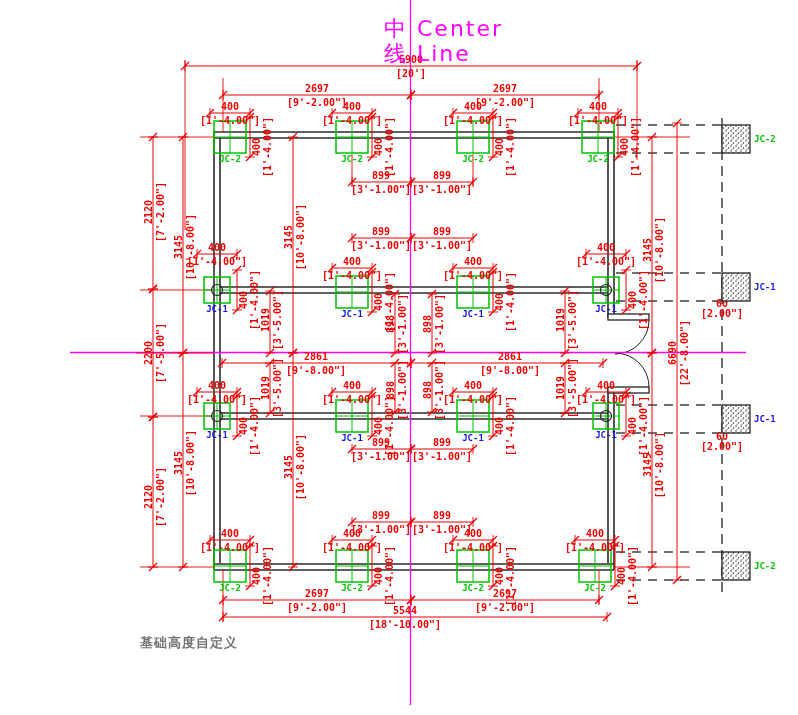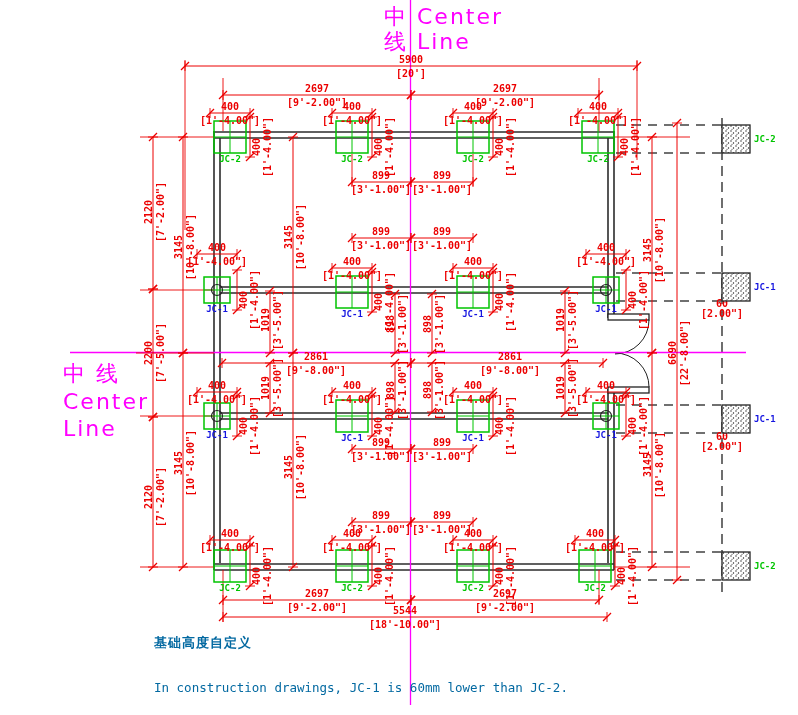--- a/index.html
+++ b/index.html
@@ -1,24 +1,24 @@
 <!DOCTYPE html>
 <html><head>
 <meta charset="utf-8">
 <style>
   html,body{margin:0;padding:0;background:#ffffff;}
   .canvas{position:relative;width:798px;height:715px;background:#fff;overflow:hidden;
           font-family:"DejaVu Sans Mono","Liberation Mono",monospace;}
   svg{position:absolute;left:0;top:0;}
   .overlay{position:absolute;white-space:pre;line-height:1.15;}
-  .title-top{left:384px;top:4px;color:#ff00ff;font-size:22px;letter-spacing:2px;
+  .title-top{left:384px;top:16px;color:#ff00ff;font-size:22px;letter-spacing:2px;
              font-family:"DejaVu Sans","Liberation Sans",sans-serif;}
   .title-left{left:63px;top:360px;color:#ff00ff;font-size:22px;letter-spacing:2px;
               font-family:"DejaVu Sans","Liberation Sans",sans-serif;line-height:1.25;}
-  .notes{left:154px;top:631px;color:#0369a1;font-size:12.5px;line-height:1.78;}
+  .notes{left:140px;top:631px;color:#737373;font-size:12.5px;line-height:1.78;}
   .notes .cn{font-size:13px;font-weight:bold;letter-spacing:1px;
              font-family:"DejaVu Sans","Liberation Sans",sans-serif;}
 </style>
 </head>
 <body>
 
 <div class="canvas">
   <svg id="cad" width="798" height="715" viewBox="0 0 798 715">
     <defs>
       <pattern id="stipple" width="5" height="5" patternUnits="userSpaceOnUse">
@@ -611,16 +611,15 @@
       <rect x="722" y="273" width="28" height="28" fill="url(#stipple)" stroke="#222" stroke-width="1.3"></rect>
       <text x="754" y="287" fill="#1414e0" font-size="9" text-anchor="start" font-family="&quot;DejaVu Sans Mono&quot;,&quot;Liberation Mono&quot;,monospace" font-weight="bold" dy="0.35em">JC-1</text>
       <rect x="722" y="405" width="28" height="28" fill="url(#stipple)" stroke="#222" stroke-width="1.3"></rect>
       <text x="754" y="419" fill="#1414e0" font-size="9" text-anchor="start" font-family="&quot;DejaVu Sans Mono&quot;,&quot;Liberation Mono&quot;,monospace" font-weight="bold" dy="0.35em">JC-1</text>
       <rect x="722" y="552" width="28" height="28" fill="url(#stipple)" stroke="#222" stroke-width="1.3"></rect>
       <text x="754" y="566" fill="#00c400" font-size="9" text-anchor="start" font-family="&quot;DejaVu Sans Mono&quot;,&quot;Liberation Mono&quot;,monospace" font-weight="bold" dy="0.35em">JC-2</text>
     </svg>
 
   <div class="overlay title-top"><span>中 Center</span><br><span>线 Line</span></div>
 
-  <div class="overlay title-left"><span>中 线</span><br><span>Center</span><br><span>Line</span></div>
 
-  <div class="overlay notes"><span class="cn">基础高度自定义</span><br><br><span>In construction drawings, JC-1 is 60mm lower than JC-2.</span></div>
+  <div class="overlay notes"><span class="cn">基础高度自定义</span><br><br></div>
 </div>
 
 </body></html>

